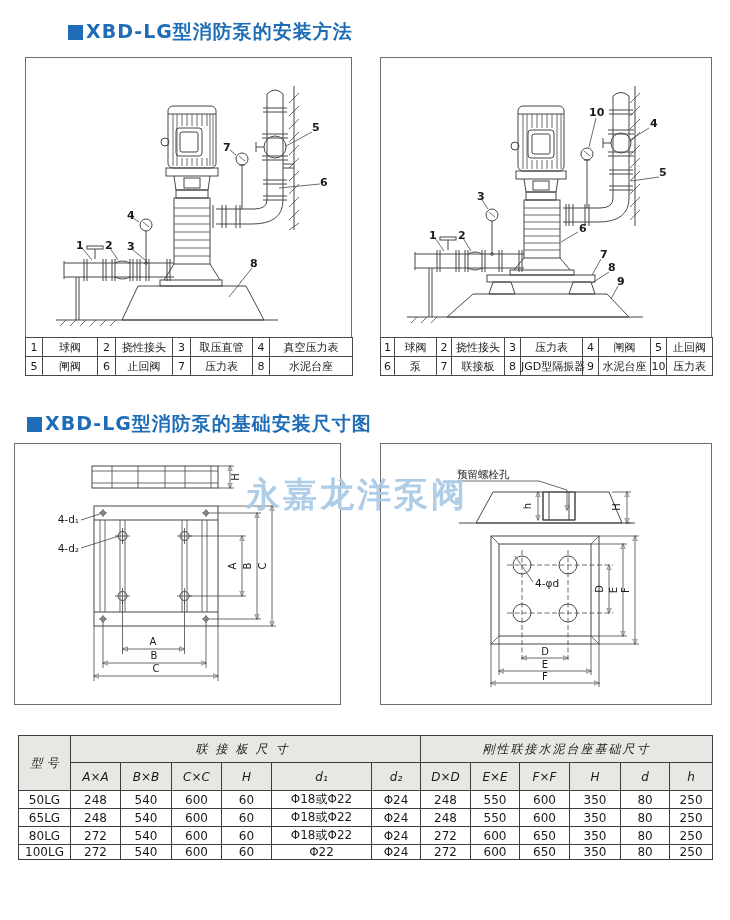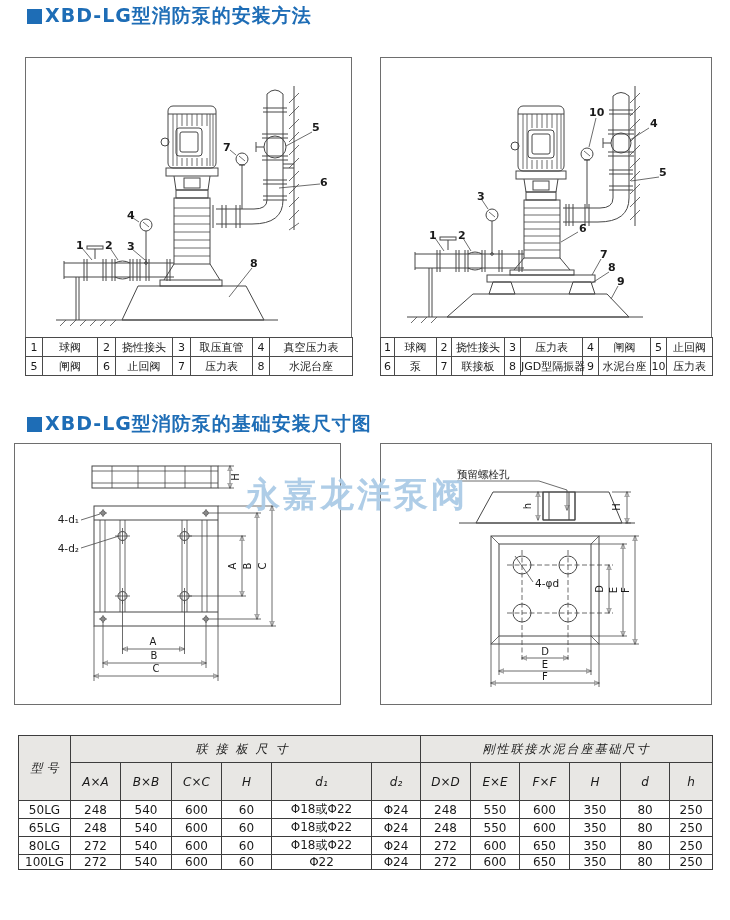--- a/index.html
+++ b/index.html
@@ -1,42 +1,42 @@
 <!DOCTYPE html>
 <html><head>
 <meta charset="utf-8">
 <style>
   html,body{margin:0;padding:0;background:#fff;}
   .page{position:relative;width:730px;height:920px;background:#fff;overflow:hidden;
         font-family:"DejaVu Sans","Liberation Sans",sans-serif;}
   .sec-title{position:absolute;left:27px;display:flex;align-items:center;gap:3px;
              color:#1e6db6;font-size:19px;font-weight:bold;letter-spacing:1px;white-space:nowrap;}
   .sec-title .bullet{width:15px;height:15px;background:#1e6db6;display:inline-block;flex:0 0 auto;}
-  #title1{top:3px;} #title2{top:411px;align-items:center;}
+  #title1{top:19px;margin-left:41px;} #title2{top:411px;align-items:center;}
   .panel{position:absolute;}
   #p1{left:25px;top:57px;width:327px;} #p2{left:380px;top:57px;width:332px;}
   #p3{left:14px;top:443px;width:327px;} #p4{left:380px;top:443px;width:332px;}
   .diagram-box{border:1px solid #6e6e6e;background:#fff;}
   svg{display:block;}
   .d line,.d path,.d rect,.d circle,.d polygon,.d polyline{stroke:#474747;stroke-width:1;fill:none;}
   .d .dim{stroke-width:0.8;}
   .d .dash{stroke-dasharray:5,2.5;stroke-width:0.8;}
   .d .fillp{stroke:#474747;}
   .d text{font-family:"DejaVu Sans","Liberation Sans",sans-serif;fill:#1a1a1a;stroke:none;}
   .callout{font-size:11px;font-weight:600;}
   .dimlbl{font-size:10px;}
   .cnlbl{font-size:10.5px;}
   table{border-collapse:collapse;}
   .parts{width:100%;table-layout:fixed;margin-top:-1px;font-size:11px;color:#1a1a1a;}
   .parts td{border:1px solid #4a4a4a;text-align:center;height:18px;padding:0;white-space:nowrap;}
   .spec{position:absolute;left:18px;top:735px;width:694px;table-layout:fixed;
         font-size:12px;color:#1a1a1a;}
   .spec th,.spec td{border:1px solid #3d3d3d;text-align:center;padding:0;font-weight:normal;white-space:nowrap;}
   .spec thead th{background:#e8e7e4;font-style:italic;}
-  .spec thead tr.h1{height:27px;} .spec thead tr.h2{height:38px;} .spec tbody tr{height:15px;}
+  .spec thead tr.h1{height:27px;} .spec thead tr.h2{height:28px;} .spec tbody tr{height:15px;}
   .spec .g1{letter-spacing:8px;} .spec .g2{letter-spacing:2px;}
   .watermark{position:absolute;left:246px;top:472px;font-size:34px;font-weight:bold;
              color:#abcbe6;letter-spacing:3px;white-space:nowrap;z-index:5;opacity:0.95;}
 </style>
 </head>
 <body>
 
 <div class="page">
 
   <div class="sec-title" id="title1">

